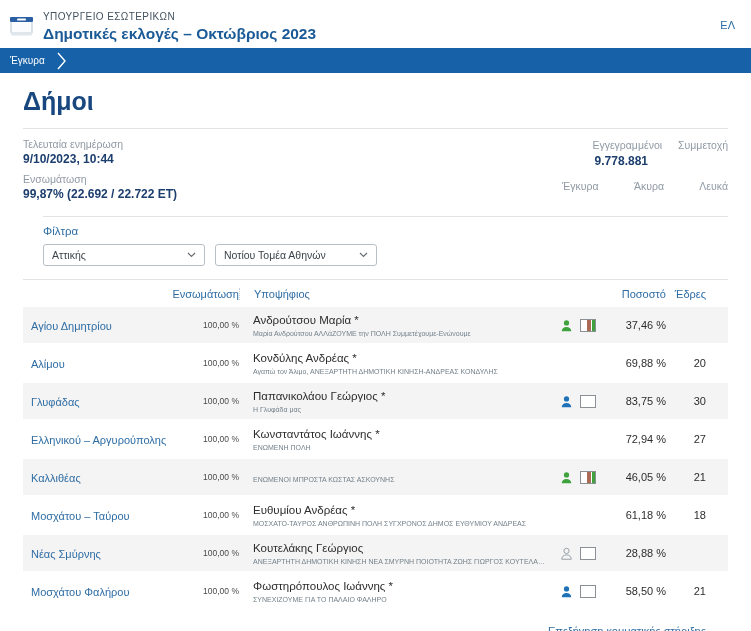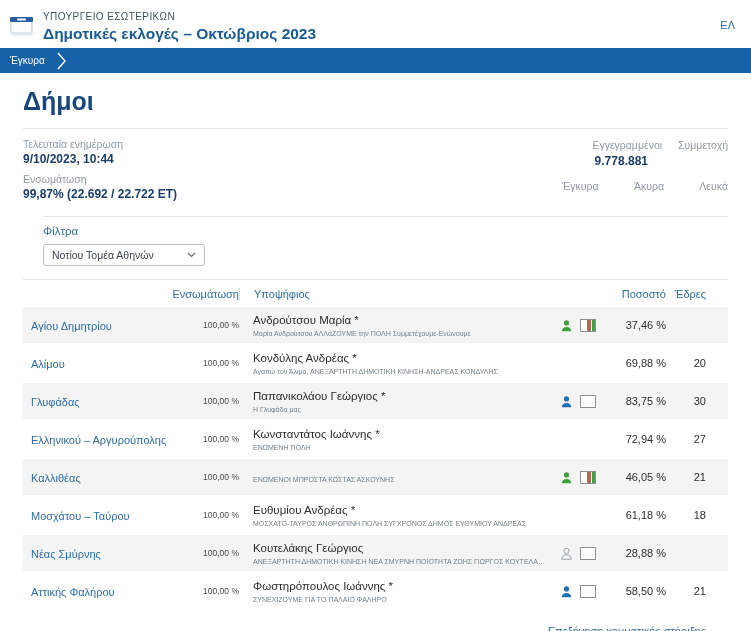--- a/index.html
+++ b/index.html
@@ -132,20 +132,26 @@
         <span>Άκυρα</span>
         <span>Λευκά</span>
       </div>
     </div>
   </section>
 
   <section class="filters">
     <div class="filters-label">Φίλτρα</div>
     <div class="selects">
       <div class="select">
+        <span>Αττικής</span>
+        <svg width="9" height="6" viewBox="0 0 9 6">
+          <path d="M1 1l3.5 3.5L8 1" stroke="#6b7077" fill="none" stroke-width="1.2"></path>
+        </svg>
+      </div>
+      <div class="select">
         <span>Νοτίου Τομέα Αθηνών</span>
         <svg width="9" height="6" viewBox="0 0 9 6">
           <path d="M1 1l3.5 3.5L8 1" stroke="#6b7077" fill="none" stroke-width="1.2"></path>
         </svg>
       </div>
     </div>
   </section>
 
   <section class="results">
     <div class="thead">
@@ -308,21 +314,21 @@
       <span class="swatch">
         <span class="stripe stripe-white"></span>
       </span>
     </div>
     <div class="c-pct">28,88 %</div>
     <div class="c-seats"></div>
   </div>
 
   <div class="row even">
     <div class="c-muni">
-      <a>Αττικής Φαλήρου</a>
+      <a>Μοσχάτου Φαλήρου</a>
     </div>
     <div class="c-int">100,00 %</div>
     <div class="c-cand">
       <div class="cand-name">Φωστηρόπουλος Ιωάννης *</div>
       <div class="cand-party">ΣΥΝΕΧΙΖΟΥΜΕ ΓΙΑ ΤΟ ΠΑΛΑΙΟ ΦΑΛΗΡΟ</div>
     </div>
     <div class="c-icons">
       <svg class="person" width="15" height="15" viewBox="0 0 24 24">
         <path class="person-shape" d="M12 12a4.2 4.2 0 1 0-4.2-4.2A4.2 4.2 0 0 0 12 12zm0 2.2c-4.5 0-7.6 2.7-7.6 7h15.2c0-4.3-3.1-7-7.6-7z" fill="#1f72b8"></path>
       </svg>

